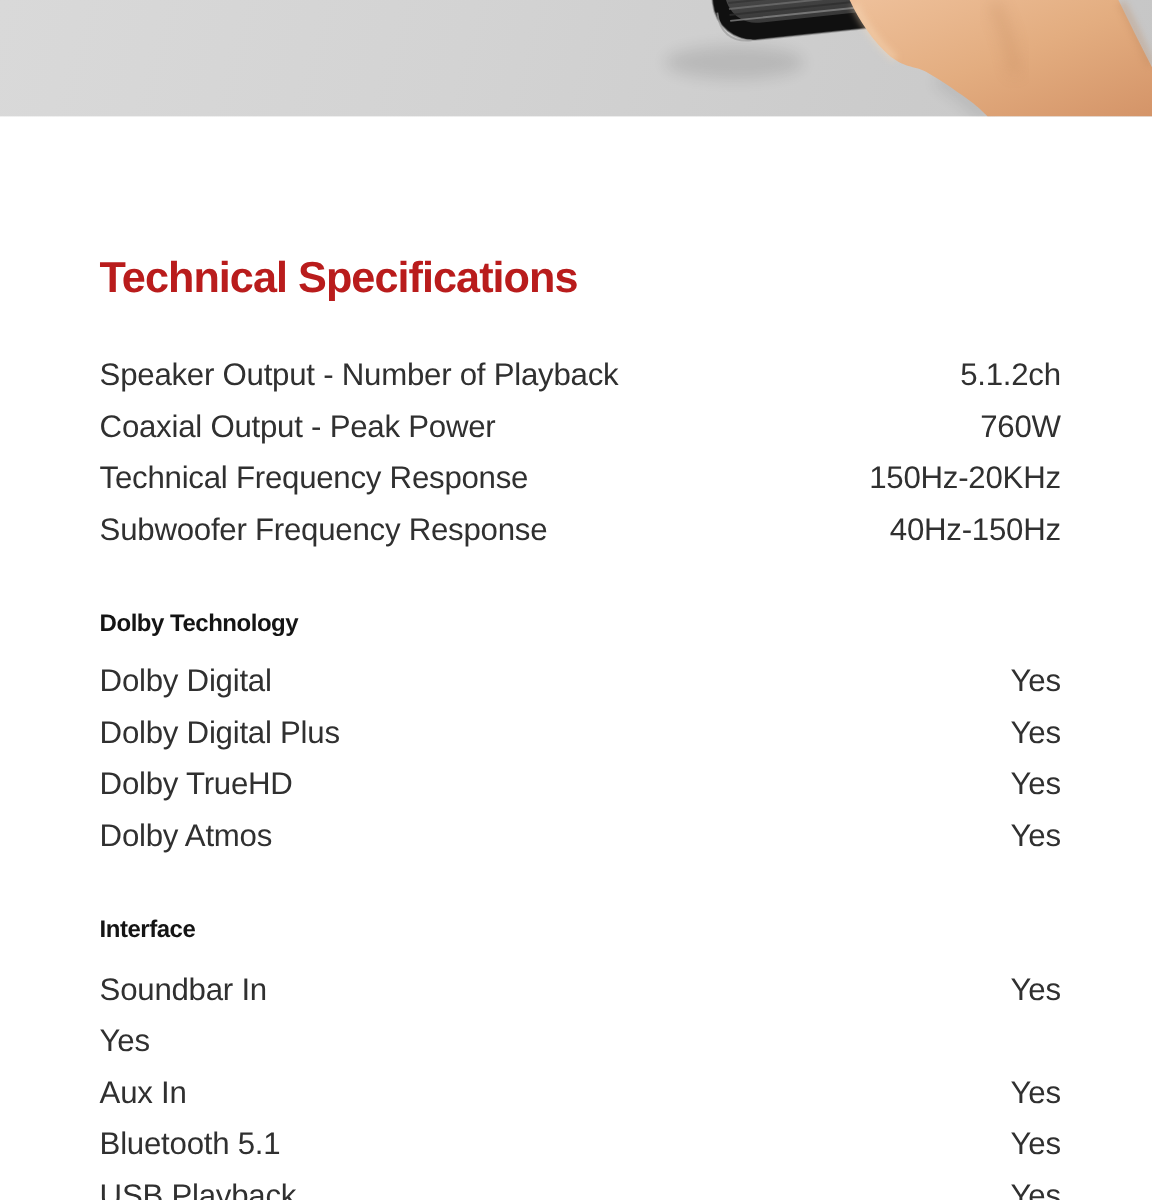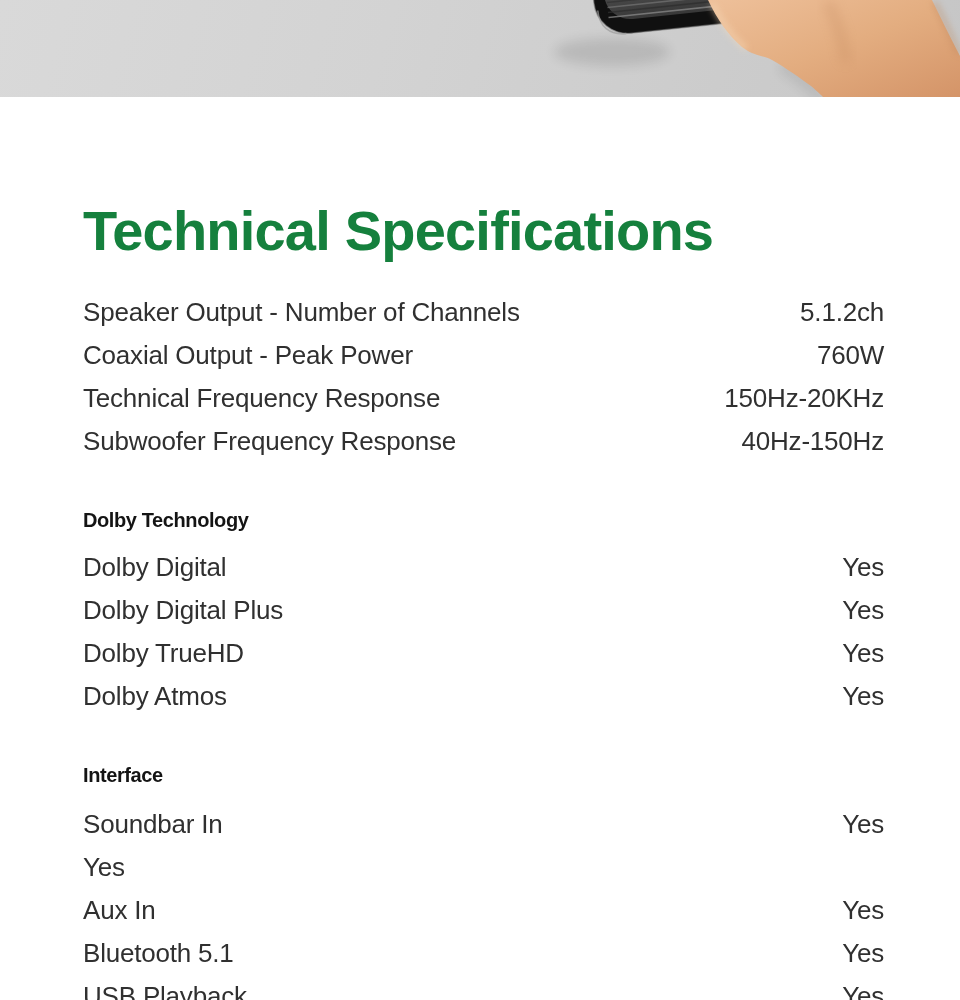--- a/index.html
+++ b/index.html
@@ -22,25 +22,25 @@
   }
   .banner svg { display: block; width: 960px; height: 97px; }
 
   
   .content {
     padding-left: 83px;
     padding-right: 76px;
   }
   .page-title {
     margin: 110px 0 0 0;
-    font-size: 56px;
+    font-size: 36px;
     line-height: 48px;
     font-weight: 700;
     letter-spacing: -0.8px;
-    color: #15803d;
+    color: #b91c1c;
   }
   .spec-group { margin: 0; }
   .spec-group.first   { margin-top: 36px; }
   .group-heading {
     margin: 37px 0 0 0;
     font-size: 20px;
     line-height: 40px;
     font-weight: 700;
     letter-spacing: -0.4px;
     color: #141414;
@@ -122,21 +122,21 @@
   </svg>
 </div>
 
 <div class="content">
 
   <h1 class="page-title">Technical Specifications</h1>
 
   <div class="spec-group first">
     <div class="rows">
       <div class="spec-row">
-        <span class="spec-label">Speaker Output - Number of Channels</span>
+        <span class="spec-label">Speaker Output - Number of Playback</span>
         <span class="spec-value">5.1.2ch</span>
       </div>
       <div class="spec-row">
         <span class="spec-label">Coaxial Output - Peak Power</span>
         <span class="spec-value">760W</span>
       </div>
       <div class="spec-row">
         <span class="spec-label">Technical Frequency Response</span>
         <span class="spec-value">150Hz-20KHz</span>
       </div>

